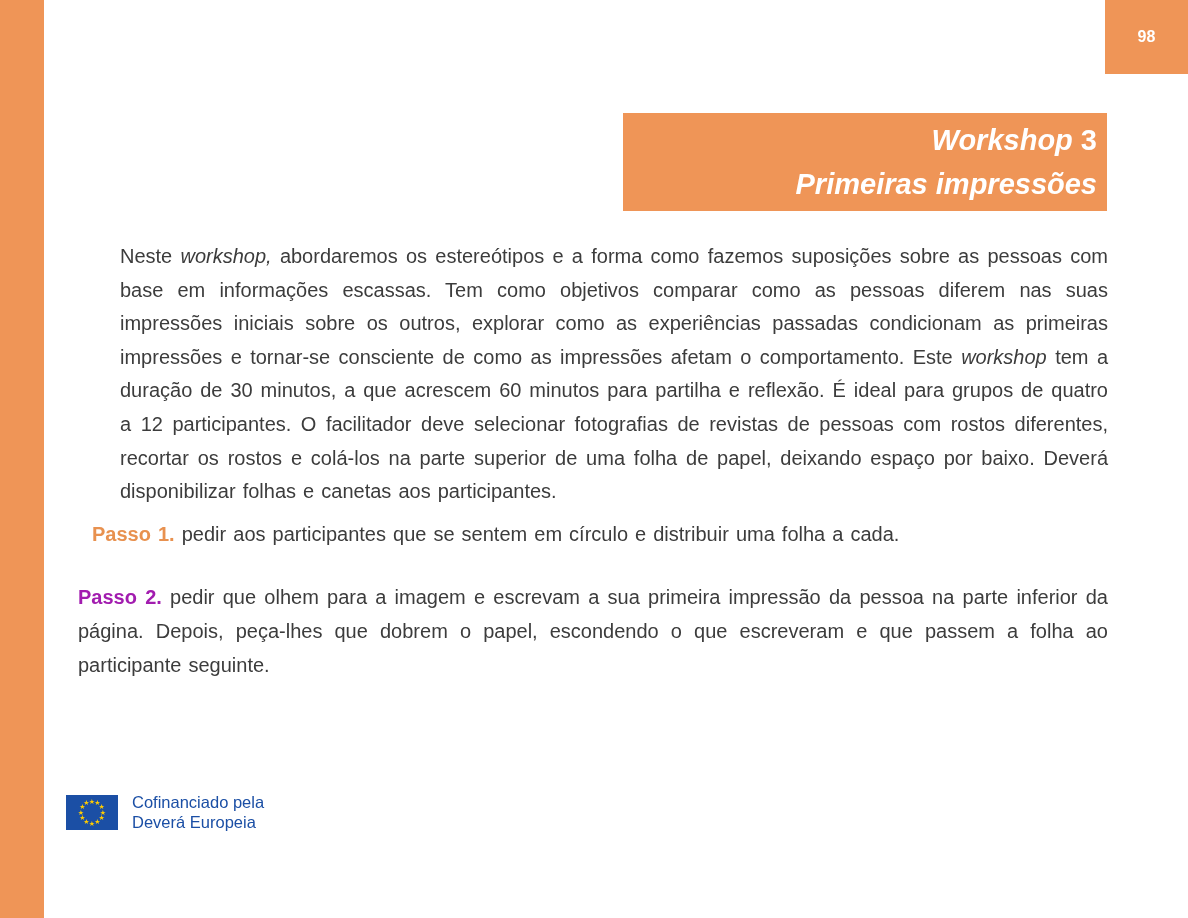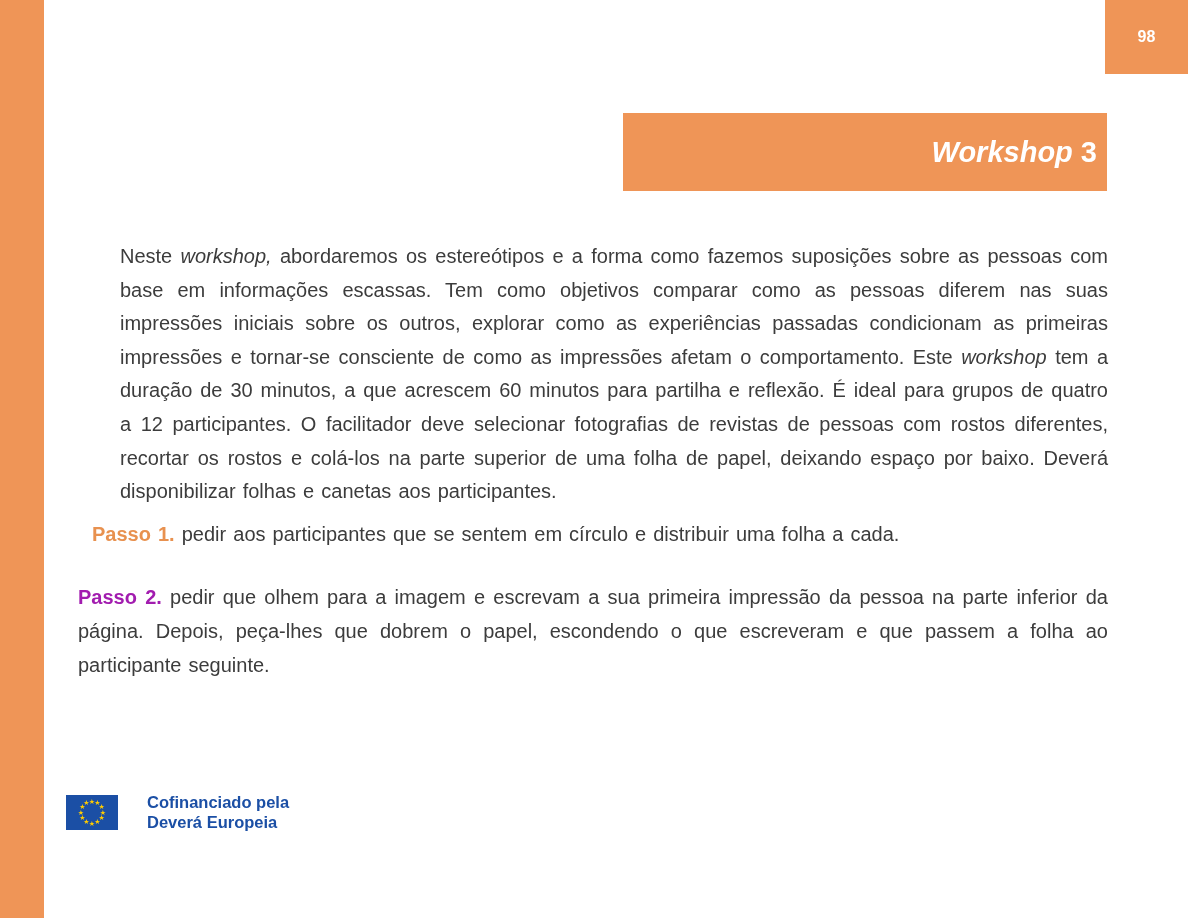--- a/index.html
+++ b/index.html
@@ -23,21 +23,21 @@
   .page-num-badge{
     position:absolute;right:0;top:0;
     width:83px;height:74px;
     background:var(--orange);
     color:#ffffff;
     font-size:16px;font-weight:bold;
     display:flex;align-items:center;justify-content:center;
   }
   .header-box{
     position:absolute;left:623px;top:113px;
-    width:484px;height:78px;
+    width:484px;height:98px;
     background:var(--orange);
     color:#ffffff;
     box-sizing:border-box;
     display:flex;flex-direction:column;justify-content:center;
     text-align:right;
     padding-right:10px;
   }
   .header-box .title-line{
     font-size:29px;
     font-weight:bold;
@@ -59,40 +59,41 @@
   .body-copy p.intro{margin-bottom:9px;margin-left:42px;}
   .body-copy p.step1{margin-bottom:30px;}
   .it{font-style:italic;}
   .bd{font-weight:bold;}
   .eu-block{
     position:absolute;left:66px;top:792px;
     display:flex;align-items:center;
   }
   .eu-flag{display:block;}
   .eu-text{
-    margin-left:29px;
+    margin-left:14px;
     color:var(--eu-blue);
-    font-weight:bold;
+    font-weight:normal;
     font-size:16.5px;
     line-height:20px;
   }
 </style>
 </head>
 <body>
 
 <div class="page">
 
   <div class="accent-bar"></div>
 
   <div class="page-num-badge">
     <span>98</span>
   </div>
 
   <div class="header-box">
     <div class="title-line"><span class="it">Workshop</span><span> 3</span></div>
+    <div class="title-line"><span class="it">Primeiras impressões</span></div>
   </div>
 
   <div class="body-copy">
     <p class="intro"><span>Neste </span><span class="it">workshop,</span><span> abordaremos os estereótipos e a forma como fazemos suposições sobre as pessoas com base em informações escassas. Tem como objetivos comparar como as pessoas diferem nas suas impressões iniciais sobre os outros, explorar como as experiências passadas condicionam as primeiras impressões e tornar-se consciente de como as impressões afetam o comportamento. Este </span><span class="it">workshop</span><span> tem a duração de 30 minutos, a que acrescem 60 minutos para partilha e reflexão. É ideal para grupos de quatro a 12 participantes. O facilitador deve selecionar fotografias de revistas de pessoas com rostos diferentes, recortar os rostos e colá-los na parte superior de uma folha de papel, deixando espaço por baixo. Deverá disponibilizar folhas e canetas aos participantes.</span></p>
     <p class="step1"><span class="bd" style="color: rgb(232, 145, 79); margin-left: 14px;">Passo 1.</span><span> pedir aos participantes que se sentem em círculo e distribuir uma folha a cada.</span></p>
     <p class="step2"><span class="bd" style="color: #a21caf;">Passo 2.</span><span> pedir que olhem para a imagem e escrevam a sua primeira impressão da pessoa na parte inferior da página. Depois, peça-lhes que dobrem o papel, escondendo o que escreveram e que passem a folha ao participante seguinte.</span></p>
   </div>
 
   <div class="eu-block">
     <svg class="eu-flag" width="52" height="35" viewBox="0 0 52 35">

